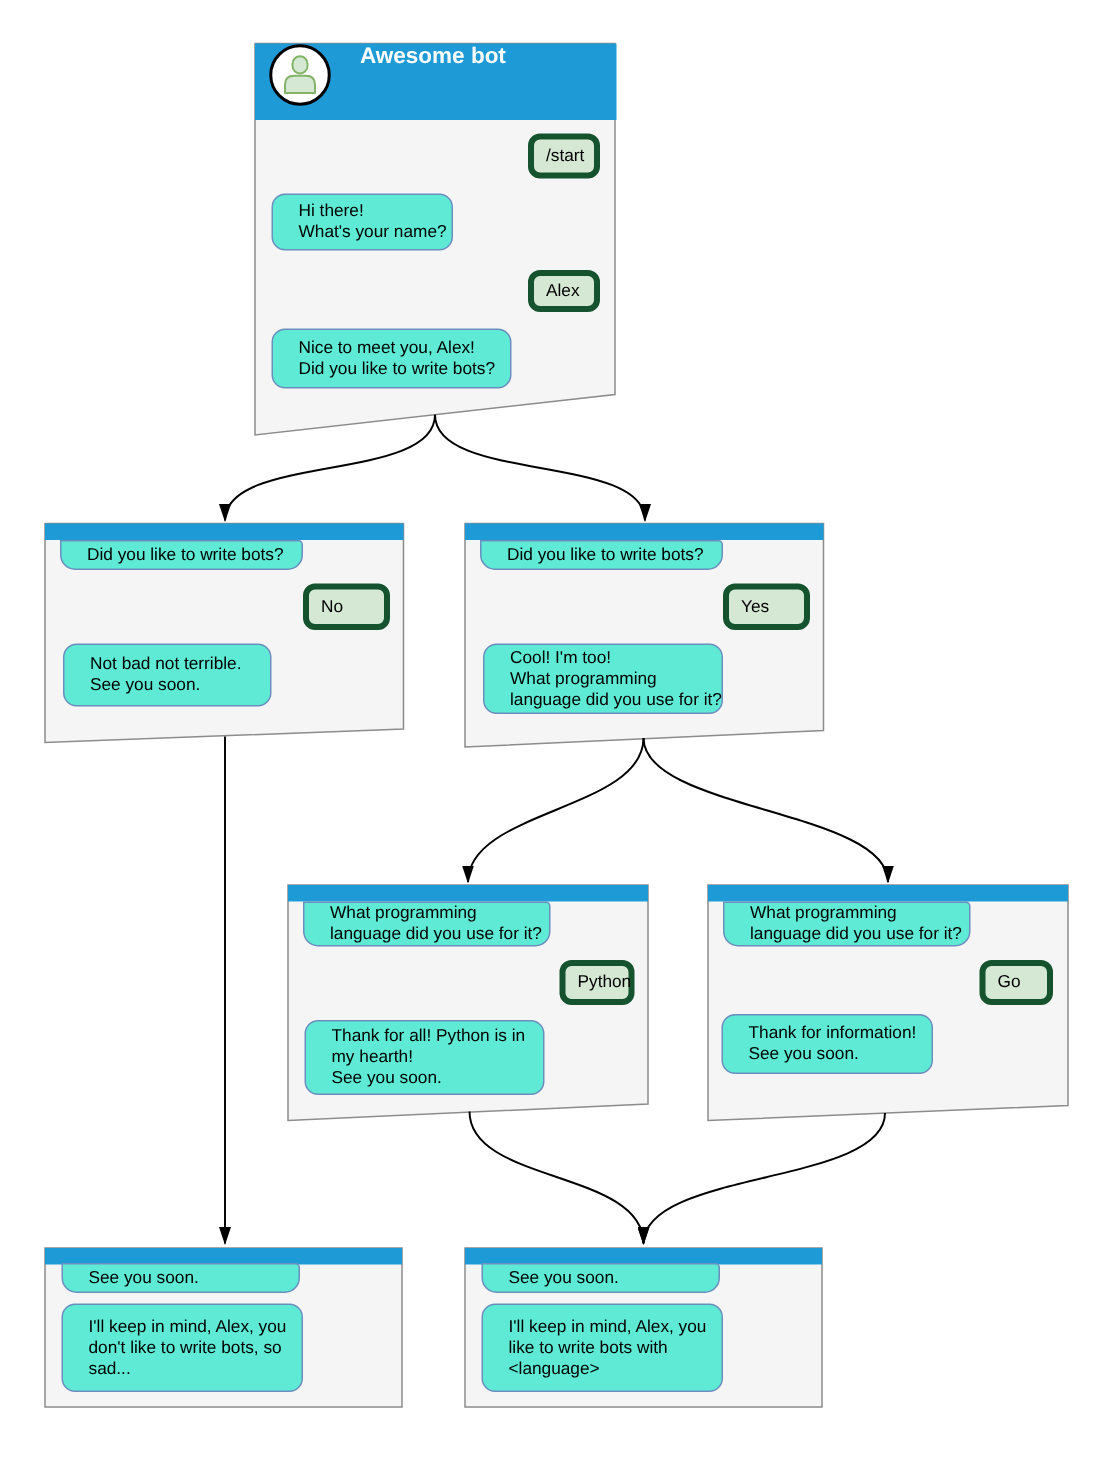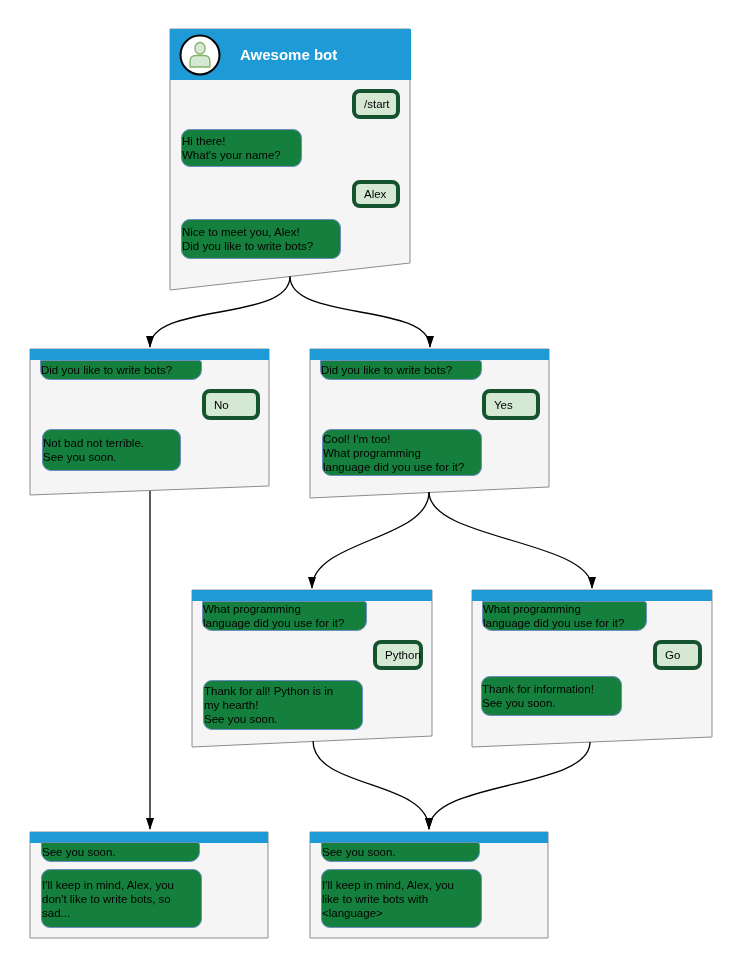--- a/index.html
+++ b/index.html
@@ -6,29 +6,29 @@
   .canvas{
     position:relative;width:743px;height:971px;background:#ffffff;
     font-family:"Liberation Sans",sans-serif;overflow:hidden;
   }
   svg.underlay{position:absolute;left:0;top:0;}
   .node{position:absolute;}
   .strip{
     position:absolute;left:0;top:0;width:100%;height:11px;
     background:#1E9BD7;box-sizing:border-box;
   }
-  .strip.big{height:51px;display:flex;align-items:center;}
+  .strip.big{height:51px;display:flex;align-items:flex-start;}
   .avatar{margin-left:9px;width:42px;height:42px;flex:0 0 auto;}
   .node-title{color:#ffffff;font-weight:bold;font-size:15px;margin-left:19px;}
   .bubble{
     position:absolute;font-size:11.5px;line-height:14px;color:#000;
     box-sizing:border-box;display:flex;align-items:center;
     white-space:pre;border-radius:9px;
   }
-  .bubble.bot{background:#15803d;border:1px solid #6C8EBF;padding:2px 0;}
+  .bubble.bot{background:#5eead4;border:1px solid #6C8EBF;padding:2px 17px;}
   .bubble.user{background:#D5E8D4;border:4px solid #14532d;padding:2px 8px;border-radius:8px;}
   .bubble.flush{border-radius:0 3px 10px 10px;}
 </style>
 </head>
 <body>
 
 <div class="canvas">
 
   <svg class="underlay" width="743" height="971" viewBox="0 0 743 971">
     <defs>

